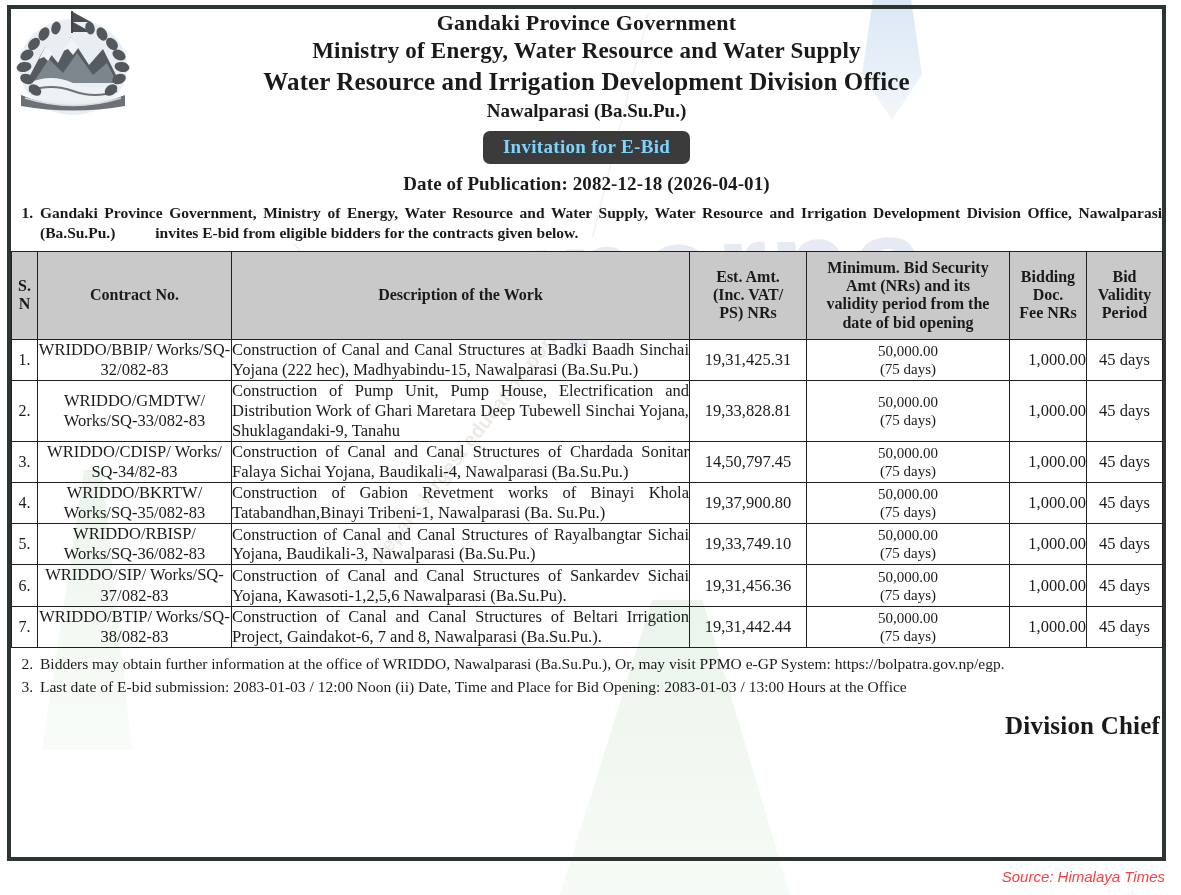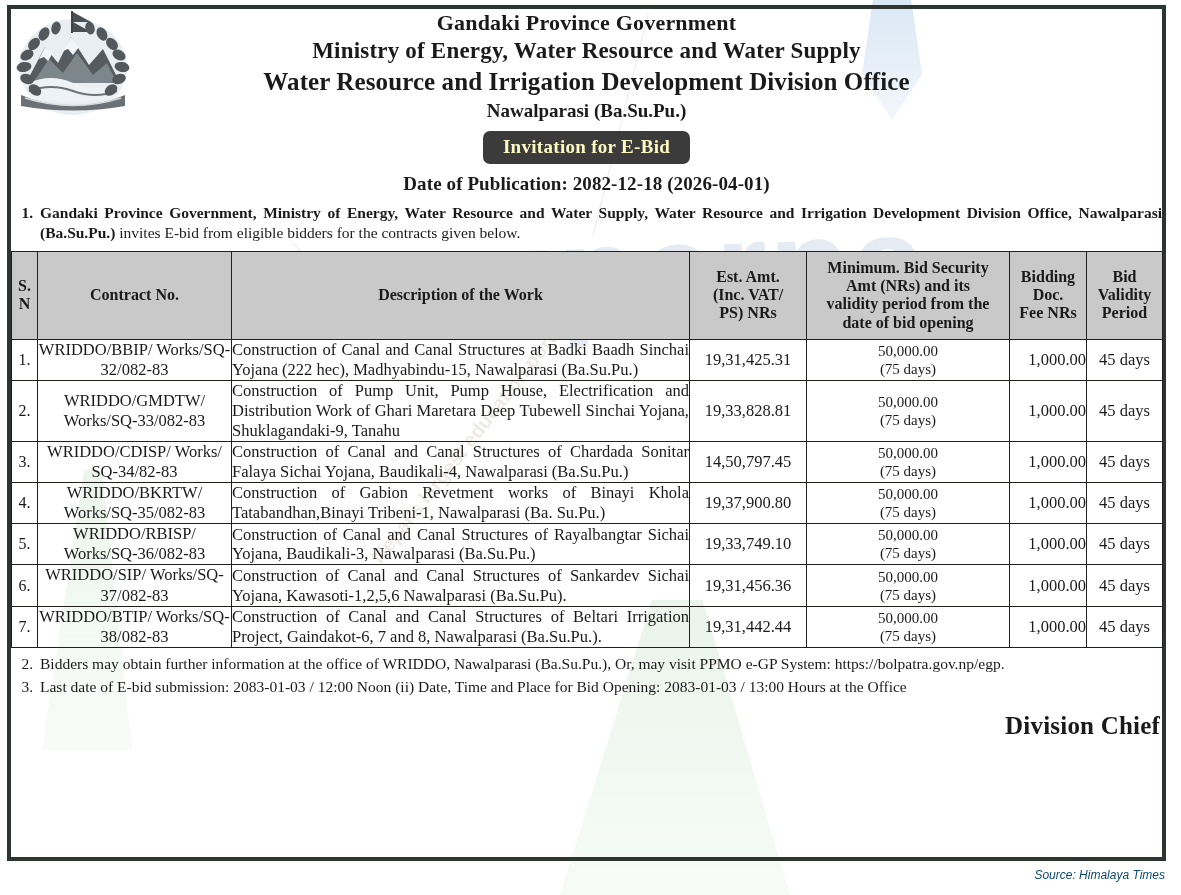--- a/index.html
+++ b/index.html
@@ -74,21 +74,21 @@
   .titles { flex: 1 1 auto; text-align: center; padding-top: 2px; }
   .t1 { font-size: 22px; font-weight: 700; letter-spacing: .2px; line-height: 1.12; }
   .t2 { font-size: 23px; font-weight: 700; letter-spacing: .2px; line-height: 1.16; margin-top: 2px; }
   .t3 { font-size: 25px; font-weight: 700; letter-spacing: .1px; line-height: 1.18; margin-top: 3px; }
   .t4 { font-size: 19px; font-weight: 700; line-height: 1.2; margin-top: 3px; }
 
   .badge-row { text-align: center; margin-top: 8px; }
   .badge {
     display: inline-block;
     background: #3b3b3b;
-    color: #fef9c3;
+    color: #7dd3fc;
     font-size: 19px;
     font-weight: 700;
     padding: 5px 20px 6px 20px;
     border-radius: 7px;
     letter-spacing: .3px;
   }
   .pubdate {
     text-align: center;
     font-size: 19px;
     font-weight: 700;
@@ -99,21 +99,21 @@
   
   .clause {
     display: flex;
     font-size: 15.5px;
     line-height: 1.32;
     margin-top: 6px;
   }
   .clause .num { width: 22px; flex: 0 0 22px; text-align: right; padding-right: 7px; }
   .clause .body { flex: 1 1 auto; text-align: justify; }
   .clause-1 { font-weight: 700; margin-top: 8px; }
-  .clause-1 .tail { font-weight: 400; }
+  .clause-1 .tail { font-weight: 700; padding-left: 36px; }
   .b { font-weight: 400; }
 
   
   table.bids {
     width: 1151px;
     border-collapse: collapse;
     margin-top: 7px;
     table-layout: fixed;
     background: transparent;
   }
@@ -159,22 +159,22 @@
     font-weight: 700;
     margin-top: 14px;
     padding-right: 2px;
     letter-spacing: .2px;
   }
   .source {
     position: absolute;
     right: 16px; top: 868px;
     font-family: "Liberation Sans", sans-serif;
     font-style: italic;
-    font-size: 12px;
-    color: #0c4a6e;
+    font-size: 15px;
+    color: #ef4444;
     z-index: 4;
   }
 </style>
 </head>
 <body>
 
 <div class="wm wm-shape1"></div>
 <div class="wm wm-shape2"></div>
 <div class="wm wm-shape3"></div>
 <div class="wm wm-text wm-a">superpa</div>

